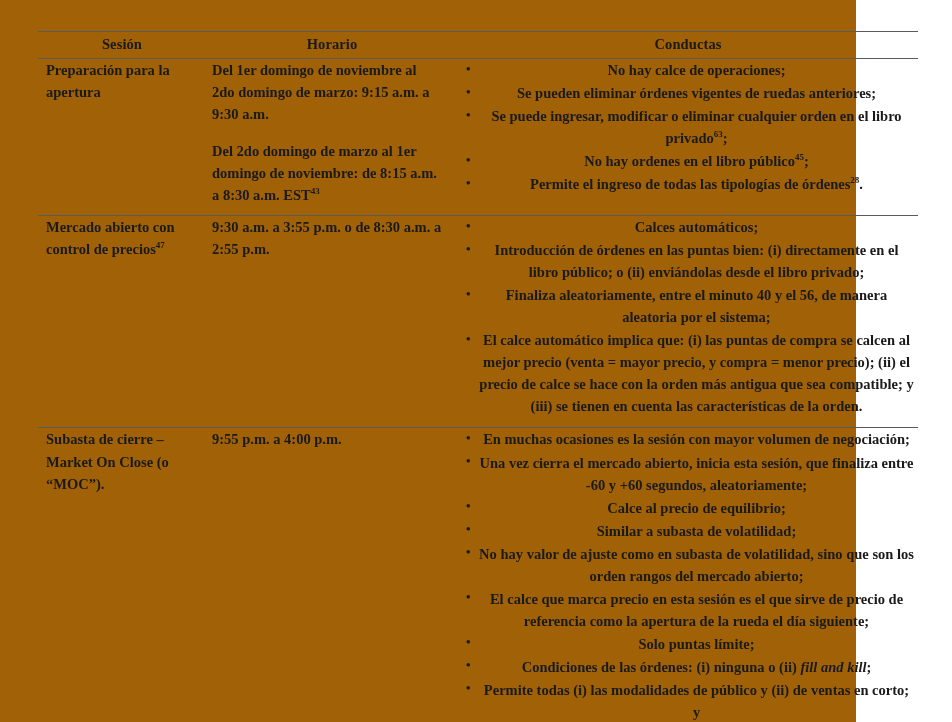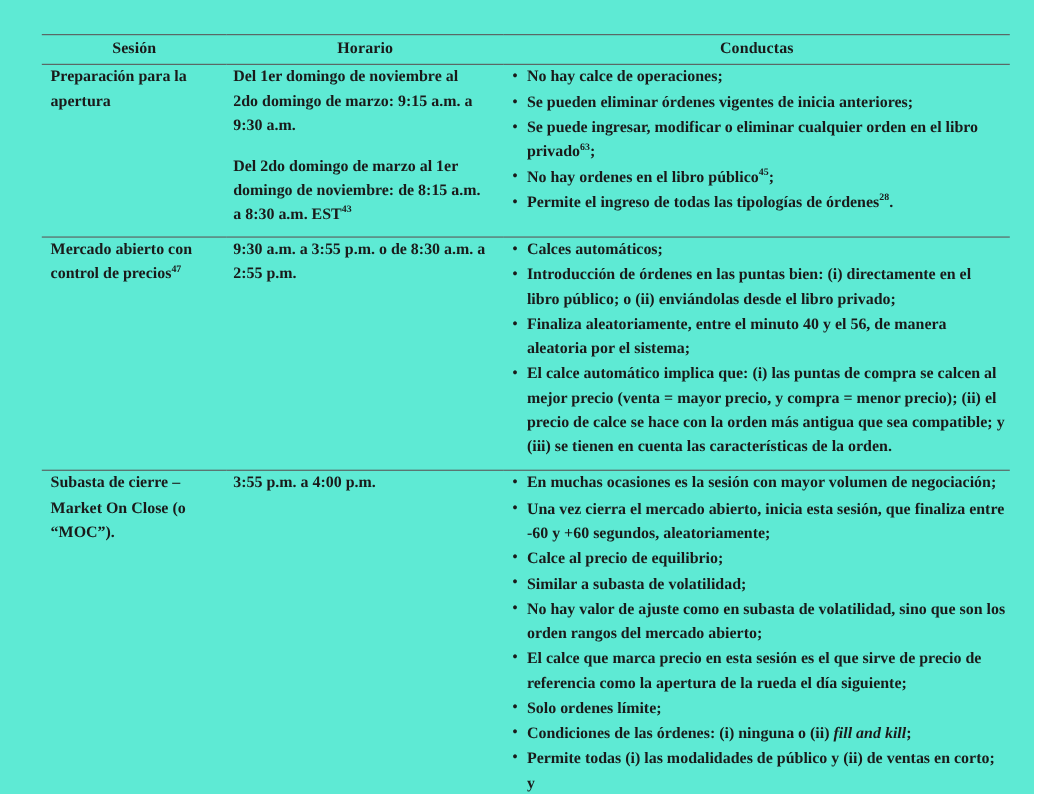--- a/index.html
+++ b/index.html
@@ -10,23 +10,23 @@
   body {
     width: 952px;
     height: 722px;
     font-family: "Liberation Serif", "DejaVu Serif", serif;
     color: #1a1a1a;
     overflow: hidden;
   }
 
   .page {
     position: relative;
-    width: 940px;
+    width: 856px;
     height: 722px;
-    background: #5eead4;
+    background: #a16207;
   }
 
   table.schedule {
     position: absolute;
     left: 38px;
     top: 31px;
     width: 880px;
     border-collapse: collapse;
     table-layout: fixed;
   }
@@ -67,21 +67,21 @@
   ul.conducta-list {
     list-style: none;
     margin: 0;
     padding: 0;
   }
   ul.conducta-list li {
     position: relative;
     padding-left: 13px;
     margin: 0 0 1px 0;
     line-height: 1.52;
-    text-align: left;
+    text-align: center;
   }
   ul.conducta-list li::before {
     content: "\2022";
     position: absolute;
     left: 0;
     top: -0.5px;
     font-size: 13px;
   }
 
   sup {
@@ -118,21 +118,21 @@
         <td class="col-sesion">
           <span>Preparación para la apertura</span>
         </td>
         <td class="col-horario">
           <p class="para"><span>Del 1er domingo de noviembre al 2do domingo de marzo: 9:15 a.m. a 9:30 a.m.</span></p>
           <p class="para"><span>Del 2do domingo de marzo al 1er domingo de noviembre: de 8:15 a.m. a 8:30 a.m. EST</span><sup>43</sup></p>
         </td>
         <td class="col-conductas">
           <ul class="conducta-list">
             <li><span>No hay calce de operaciones;</span></li>
-            <li><span>Se pueden eliminar órdenes vigentes de inicia anteriores;</span></li>
+            <li><span>Se pueden eliminar órdenes vigentes de ruedas anteriores;</span></li>
             <li><span>Se puede ingresar, modificar o eliminar cualquier orden en el libro privado</span><sup>63</sup><span>;</span></li>
             <li><span>No hay ordenes en el libro público</span><sup>45</sup><span>;</span></li>
             <li><span>Permite el ingreso de todas las tipologías de órdenes</span><sup>28</sup><span>.</span></li>
           </ul>
         </td>
       </tr>
 
       <tr>
         <td class="col-sesion">
           <span>Mercado abierto con control de precios</span><sup>47</sup>
@@ -148,31 +148,31 @@
             <li><span>El calce automático implica que: (i) las puntas de compra se calcen al mejor precio (venta = mayor precio, y compra = menor precio); (ii) el precio de calce se hace con la orden más antigua que sea compatible; y (iii) se tienen en cuenta las características de la orden.</span></li>
           </ul>
         </td>
       </tr>
 
       <tr>
         <td class="col-sesion">
           <span>Subasta de cierre – Market On Close (o “MOC”).</span>
         </td>
         <td class="col-horario">
-          <p class="para"><span>3:55 p.m. a 4:00 p.m.</span></p>
+          <p class="para"><span>9:55 p.m. a 4:00 p.m.</span></p>
         </td>
         <td class="col-conductas">
           <ul class="conducta-list">
             <li><span>En muchas ocasiones es la sesión con mayor volumen de negociación;</span></li>
             <li><span>Una vez cierra el mercado abierto, inicia esta sesión, que finaliza entre -60 y +60 segundos, aleatoriamente;</span></li>
             <li><span>Calce al precio de equilibrio;</span></li>
             <li><span>Similar a subasta de volatilidad;</span></li>
             <li><span>No hay valor de ajuste como en subasta de volatilidad, sino que son los orden rangos del mercado abierto;</span></li>
             <li><span>El calce que marca precio en esta sesión es el que sirve de precio de referencia como la apertura de la rueda el día siguiente;</span></li>
-            <li><span>Solo ordenes límite;</span></li>
+            <li><span>Solo puntas límite;</span></li>
             <li><span>Condiciones de las órdenes: (i) ninguna o (ii) </span><i class="ital">fill and kill</i><span>;</span></li>
             <li><span>Permite todas (i) las modalidades de público y (ii) de ventas en corto; y</span></li>
             <li></li>
           </ul>
         </td>
       </tr>
 
     </tbody>
   </table>
 

